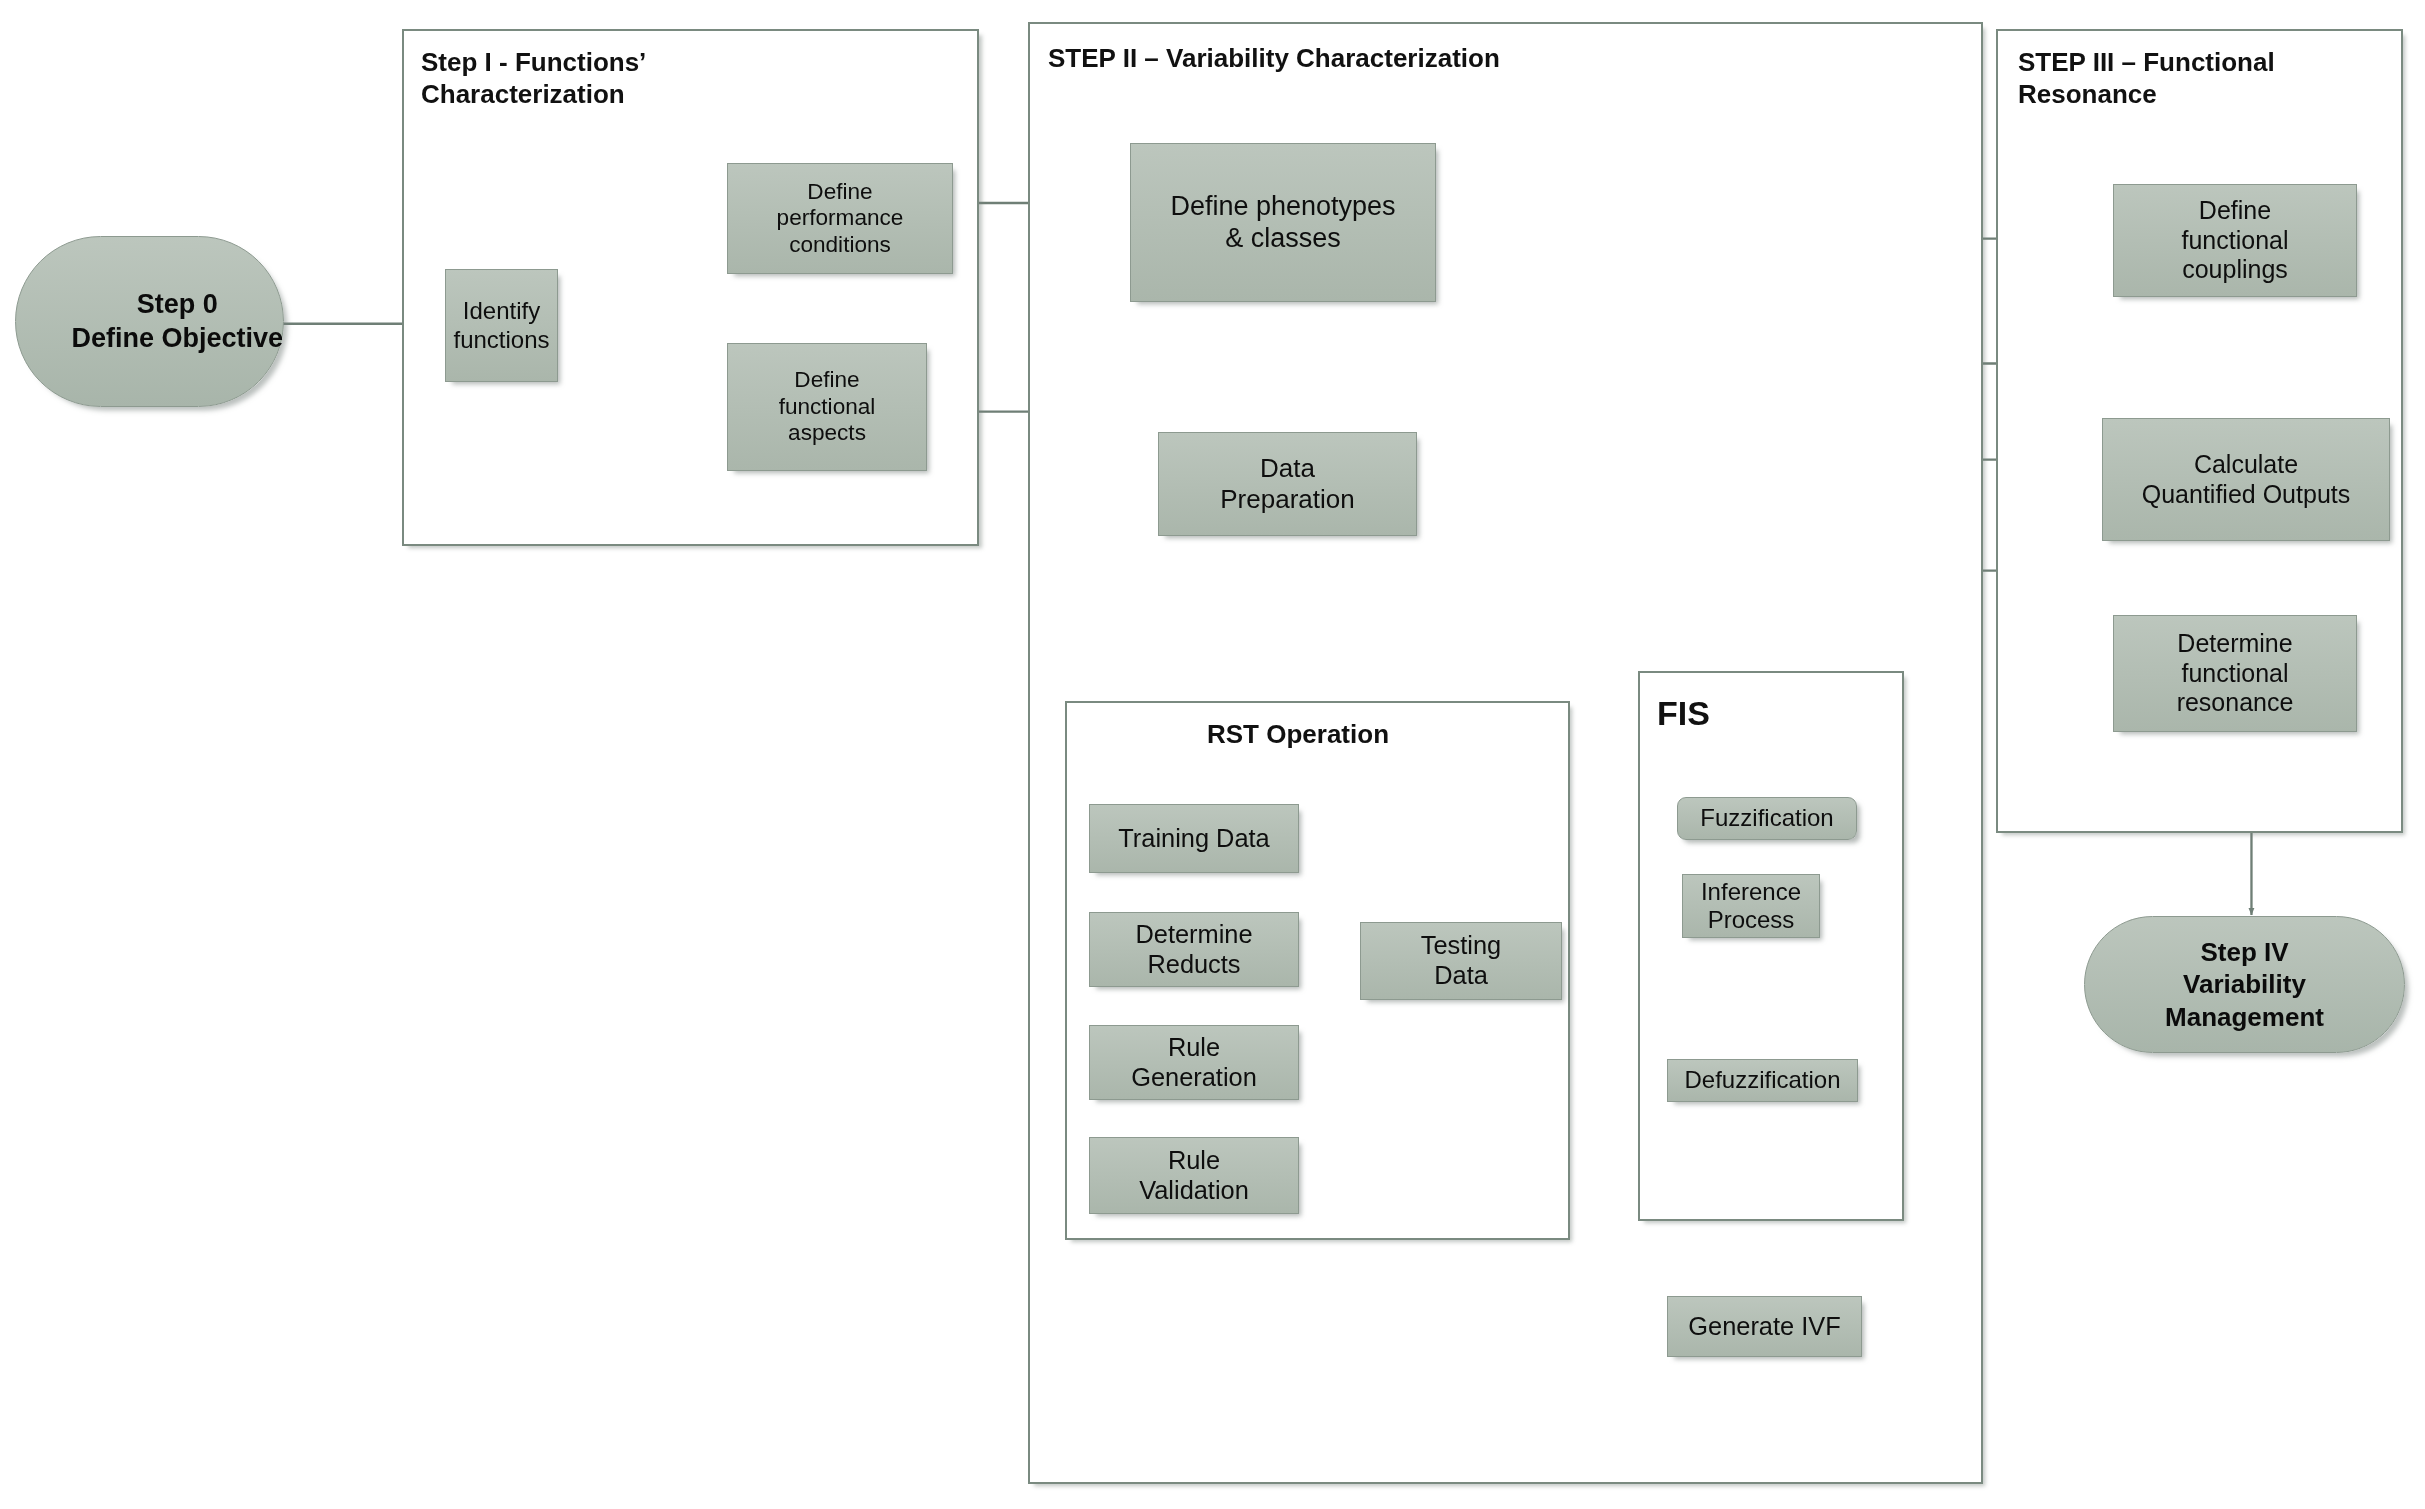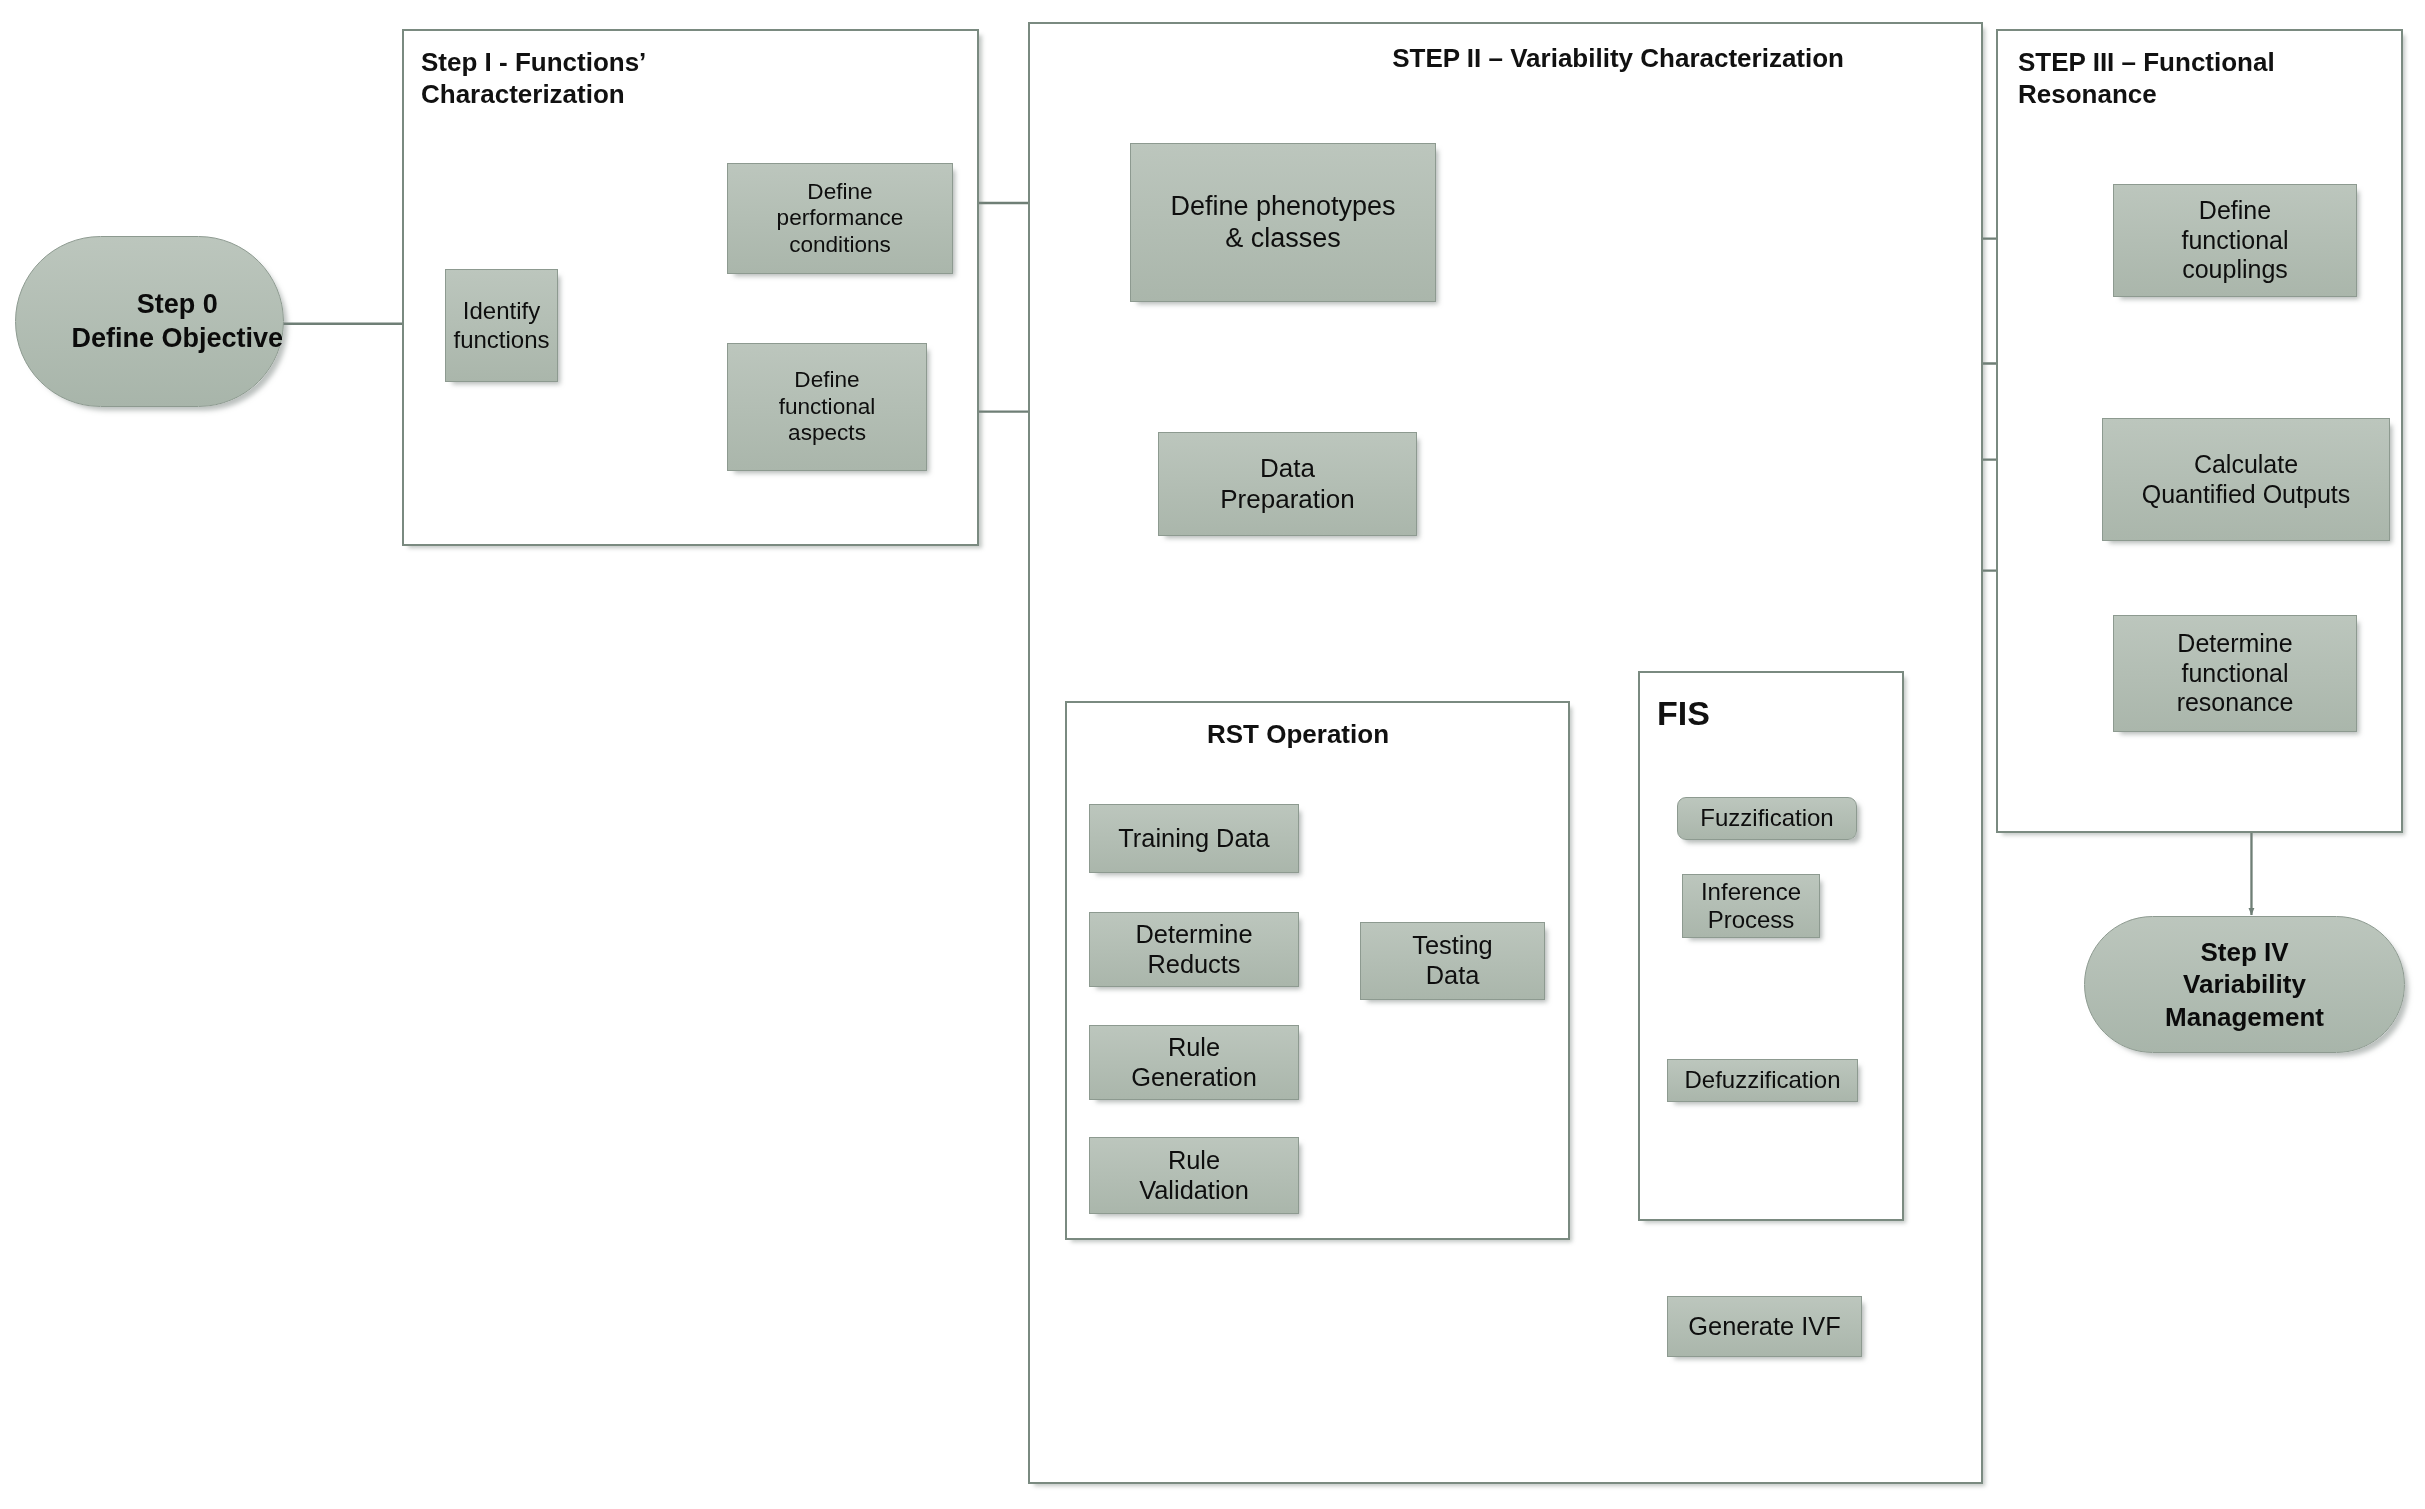--- a/index.html
+++ b/index.html
@@ -90,21 +90,21 @@
 
       <path d="M3282,1066 L3282,1334" marker-end="url(#ar)"></path>
     </g>
   </svg>
 
   <div class="group" style="left:402px;top:29px;width:573px;height:513px;"></div>
   <div class="group-title" style="left:421px;top:47px;width:384px;font-size:26px;">Step I - Functions’
 Characterization</div>
 
   <div class="group" style="left:1028px;top:22px;width:951px;height:1458px;"></div>
-  <div class="group-title" style="left:1048px;top:43px;width:796px;font-size:26px;text-align:right;">STEP II – Variability Characterization</div>
+  <div class="group-title" style="left:1048px;top:43px;width:796px;font-size:26px;">STEP II – Variability Characterization</div>
 
   <div class="group" style="left:1996px;top:29px;width:403px;height:800px;"></div>
   <div class="group-title" style="left:2018px;top:47px;width:357px;font-size:26px;">STEP III – Functional
 Resonance</div>
 
   <div class="group" style="left:1065px;top:701px;width:501px;height:535px;"></div>
   <div class="group-title" style="left:1207px;top:719px;width:316px;font-size:26px;">RST Operation</div>
 
   <div class="group" style="left:1638px;top:671px;width:262px;height:546px;"></div>
   <div class="group-title" style="left:1657px;top:693px;width:165px;font-size:34px;">FIS</div>
@@ -153,21 +153,21 @@
   <div class="node" style="left:1089px;top:1025px;width:210px;height:75px;font-size:25.4px;">
     <span>Rule
 Generation</span>
   </div>
 
   <div class="node" style="left:1089px;top:1137px;width:210px;height:77px;font-size:25.4px;">
     <span>Rule
 Validation</span>
   </div>
 
-  <div class="node" style="left:1360px;top:922px;width:185px;height:78px;font-size:25.4px;">
+  <div class="node" style="left:1360px;top:922px;width:202px;height:78px;font-size:25.4px;">
     <span>Testing
 Data</span>
   </div>
 
   <div class="node" style="left:1677px;top:797px;width:180px;height:43px;font-size:24px;border-radius:9px;">
     <span>Fuzzification</span>
   </div>
 
   <div class="node" style="left:1682px;top:874px;width:138px;height:64px;font-size:24px;">
     <span>Inference

